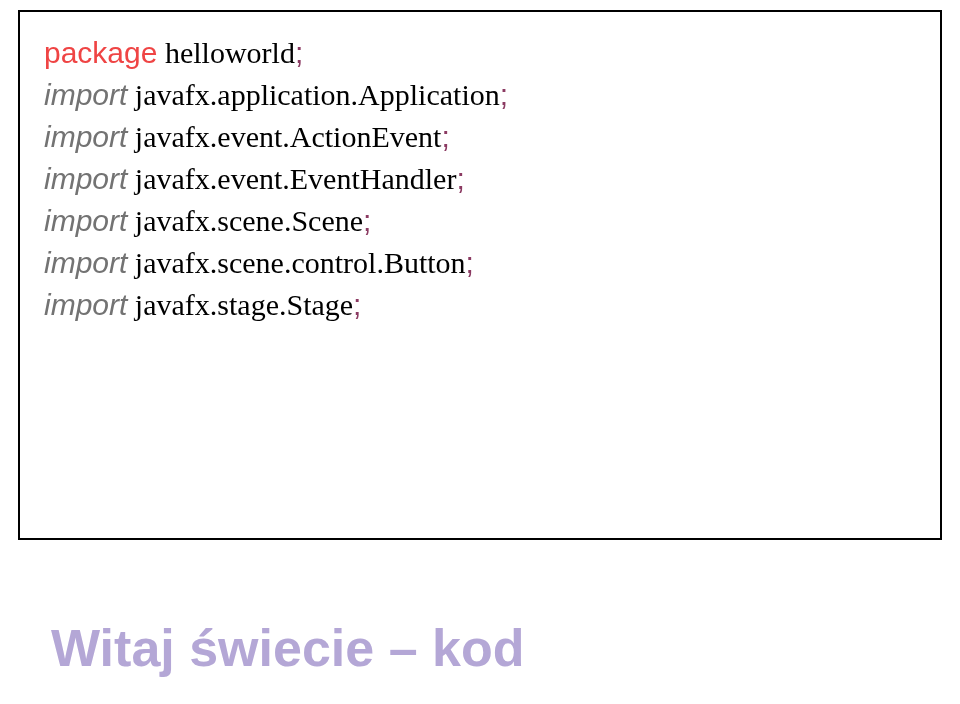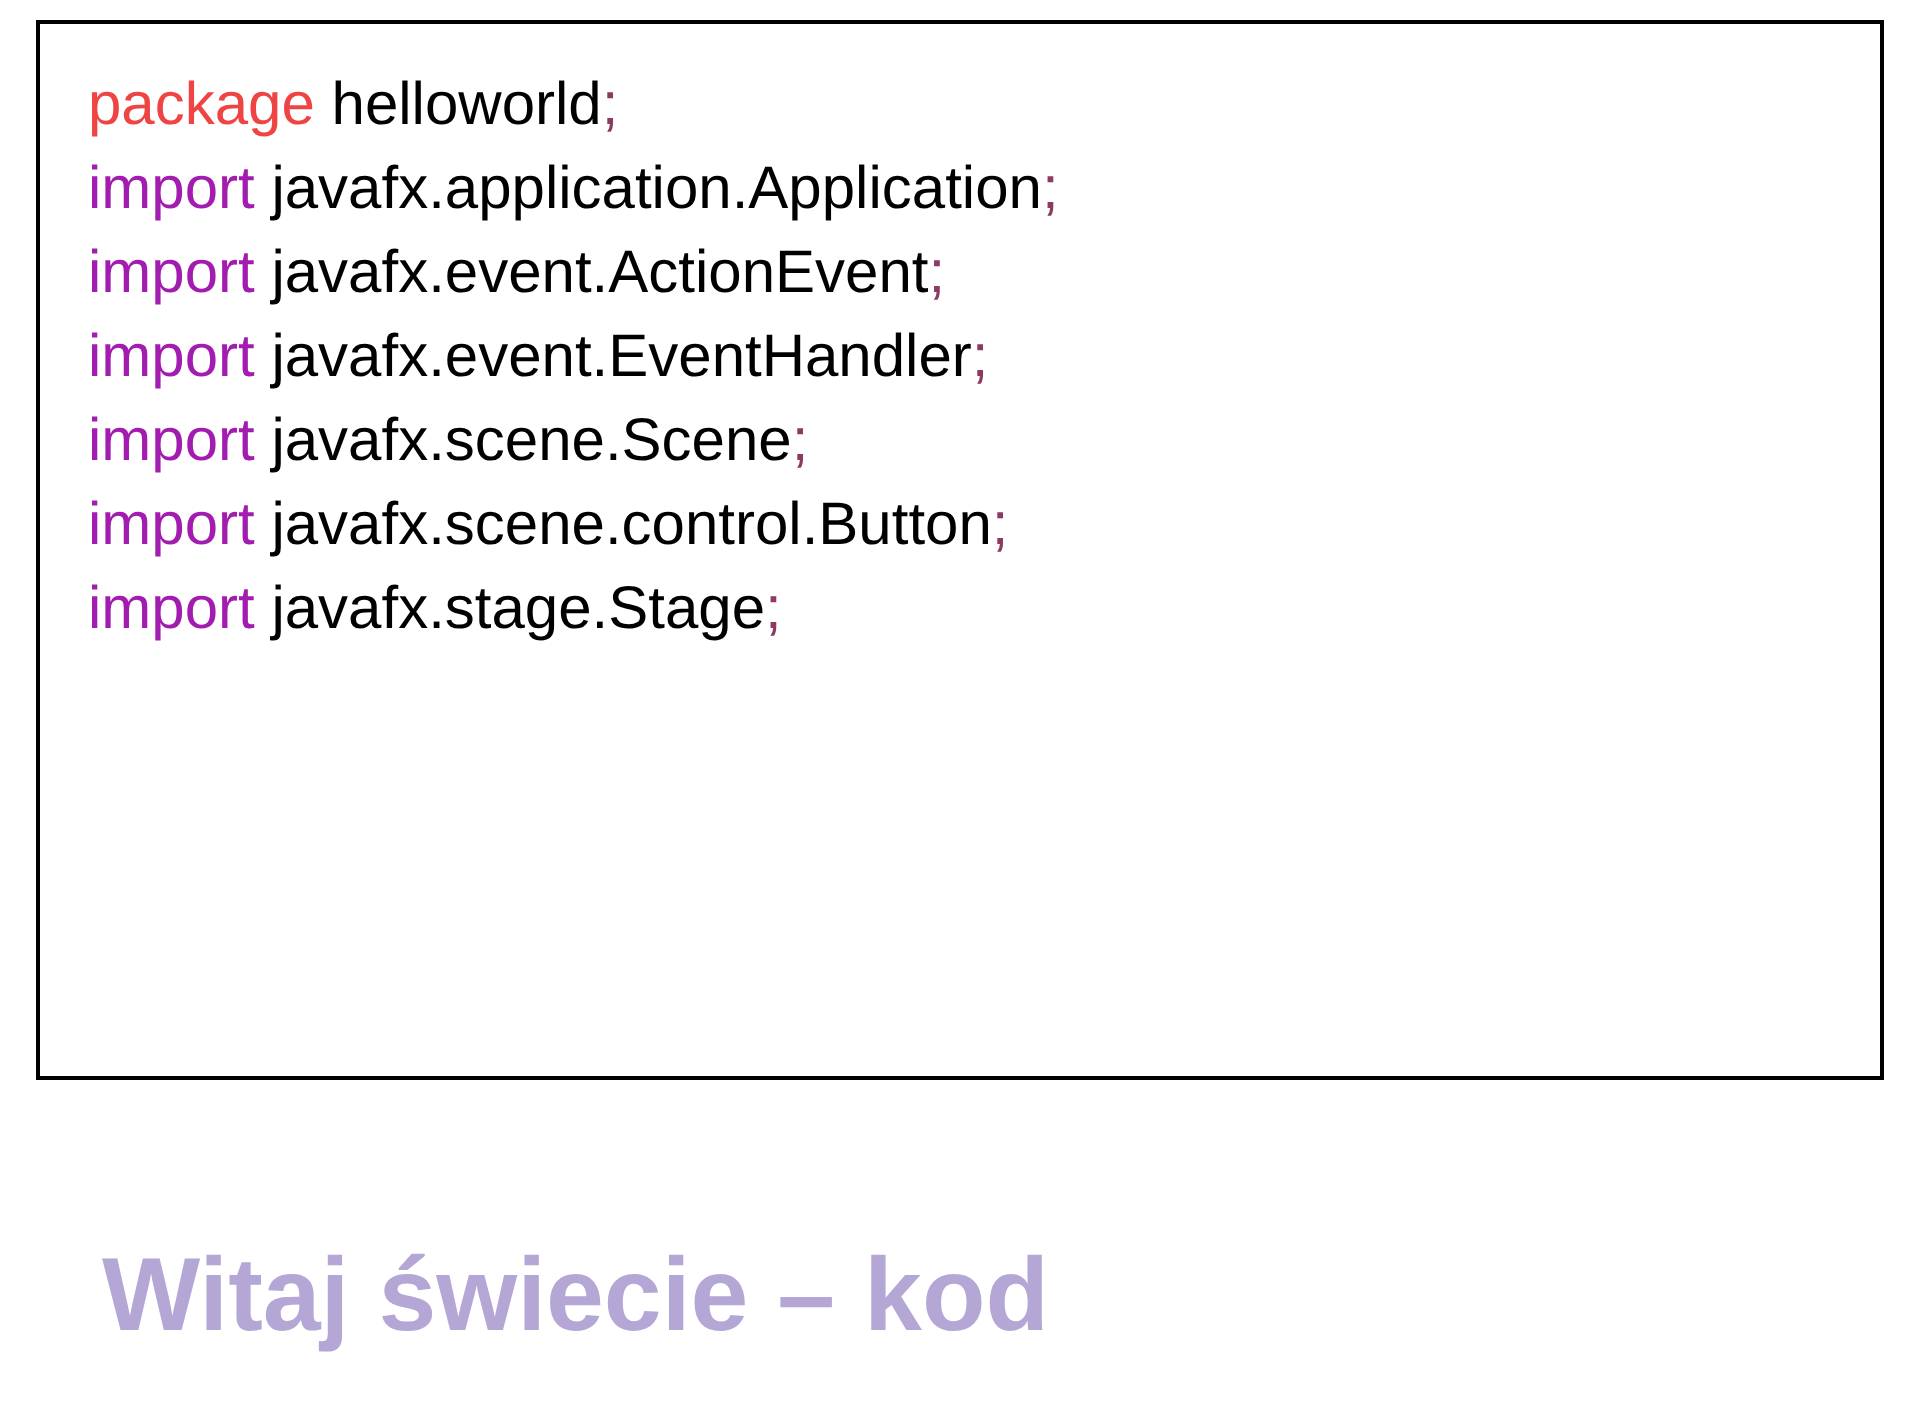--- a/index.html
+++ b/index.html
@@ -21,23 +21,23 @@
       height: 530px;
       padding: 20px 24px;
       position: relative;
     }
     .code-line {
       font-size: 30px;
       line-height: 1.4;
       white-space: pre;
     }
     .kw-package { color: #ef4444; }
-    .kw-import { color: #a21caf; }
+    .kw-import { color: #737373; font-style: italic; }
     .kw-semicolon { color: #8b3a62; }
-    .kw-ident { color: #000; }
+    .kw-ident { color: #000; font-family: Liberation Serif, serif; }
     .title {
       position: absolute;
       bottom: 26px;
       left: 51px;
       font-size: 52px;
       font-weight: bold;
       color: #b4a7d6;
       font-family: Verdana, Geneva, sans-serif;
     }
   </style>

